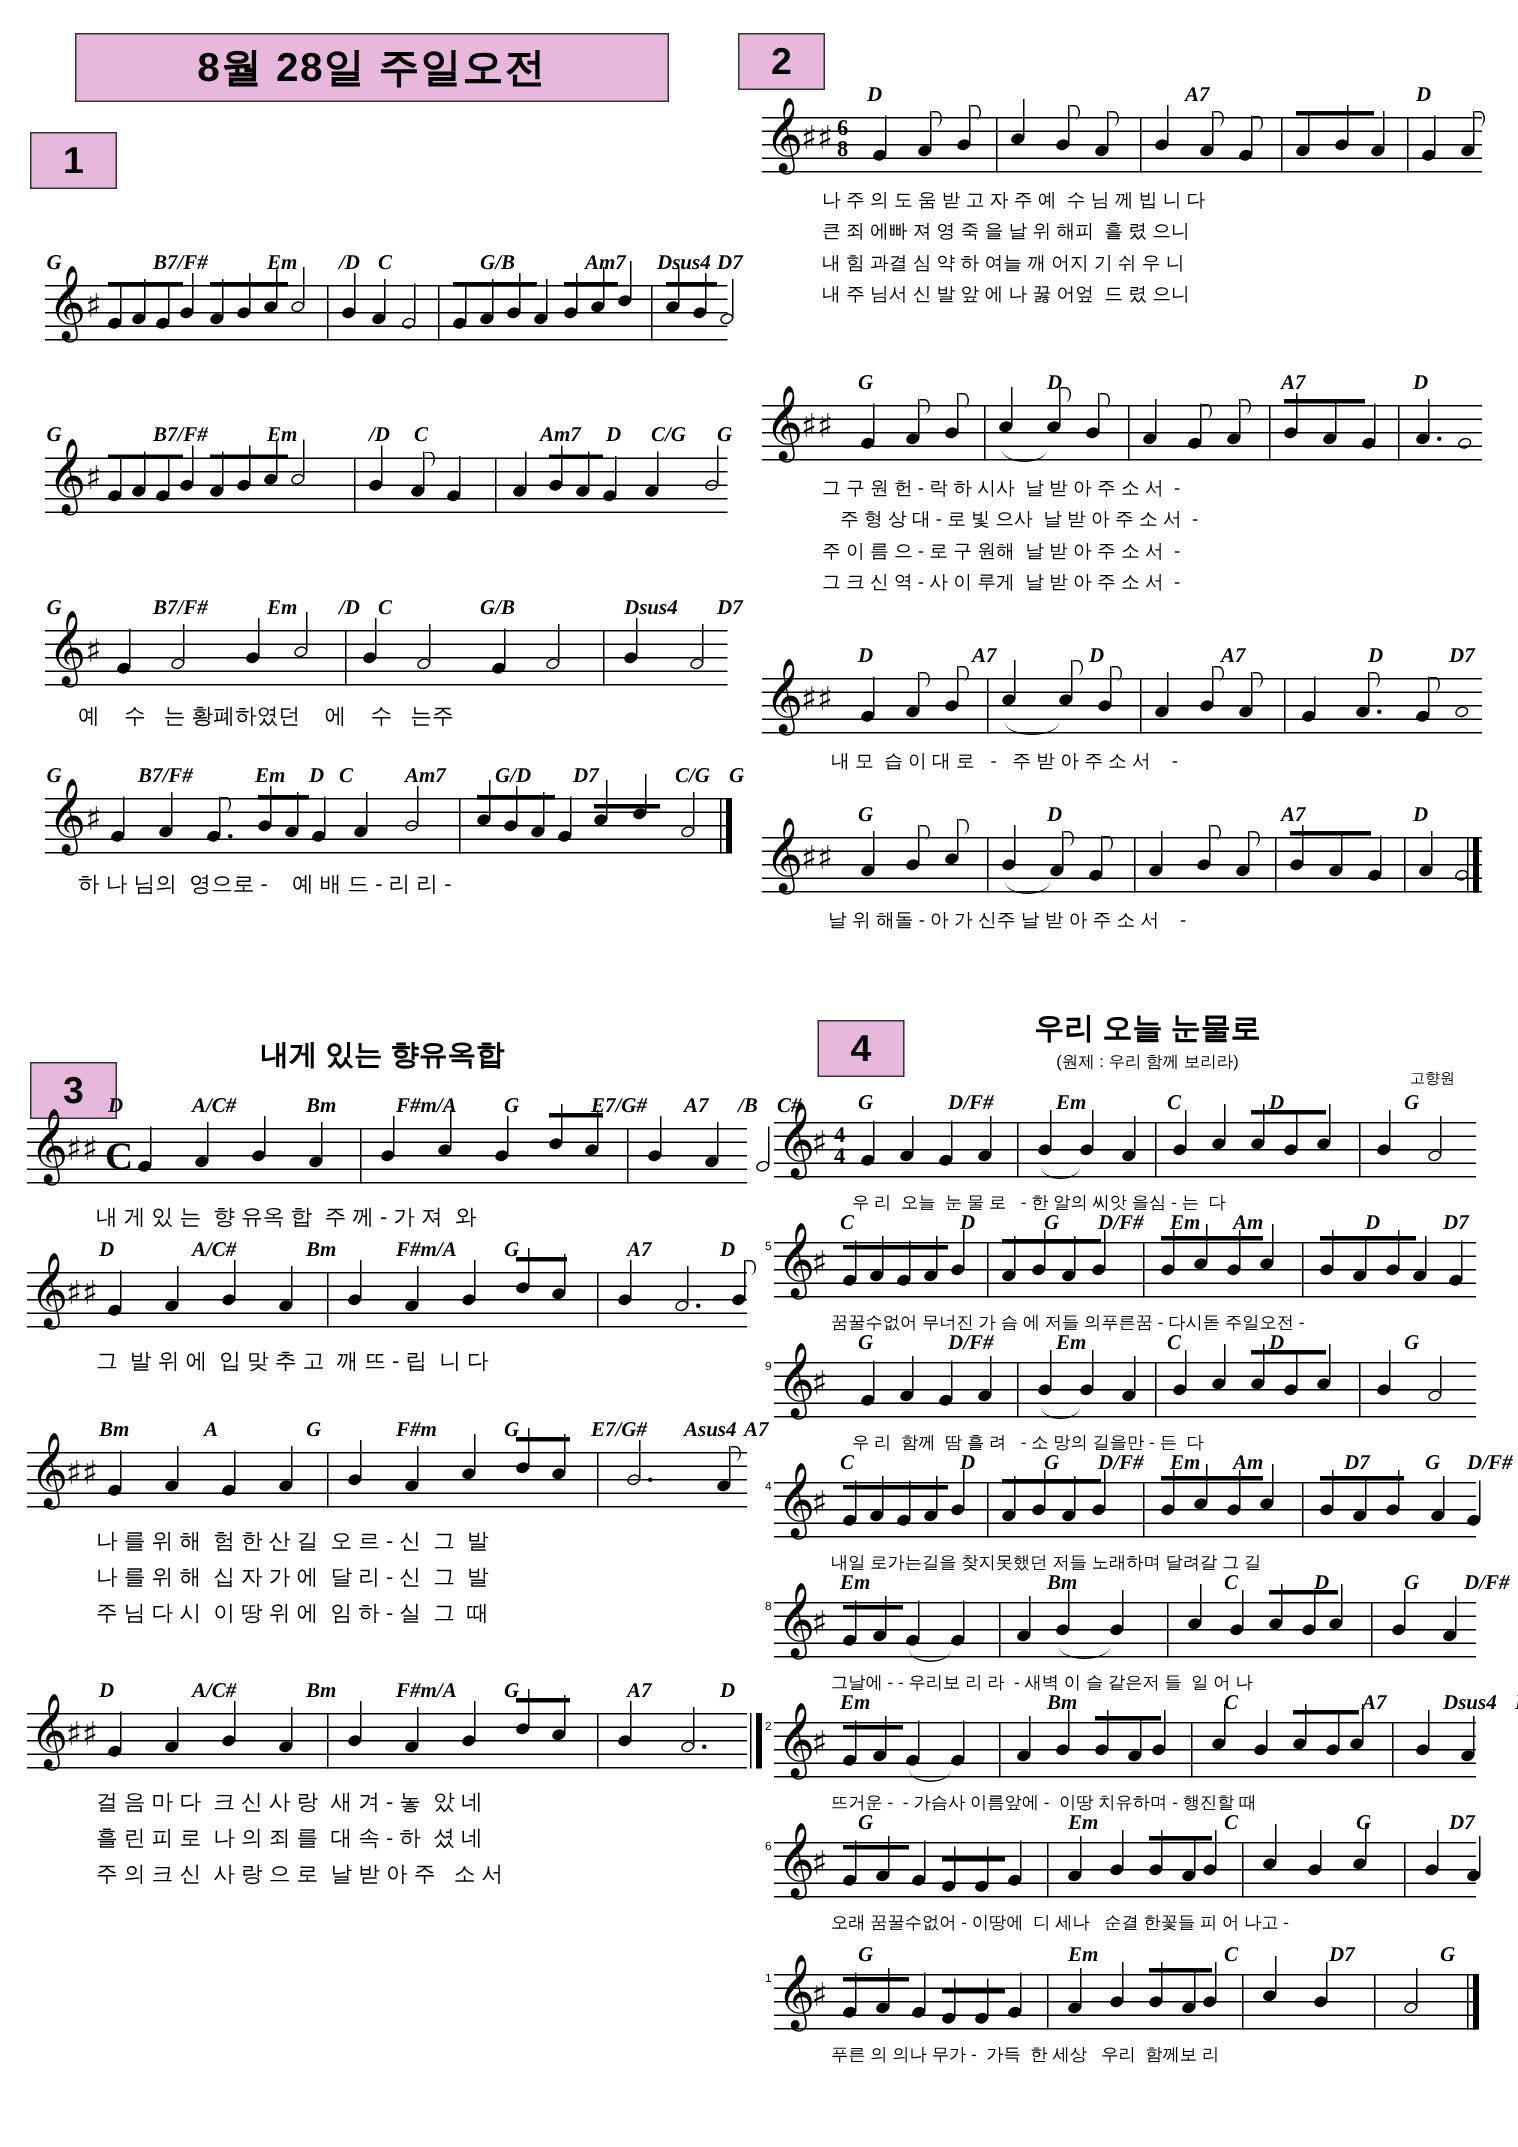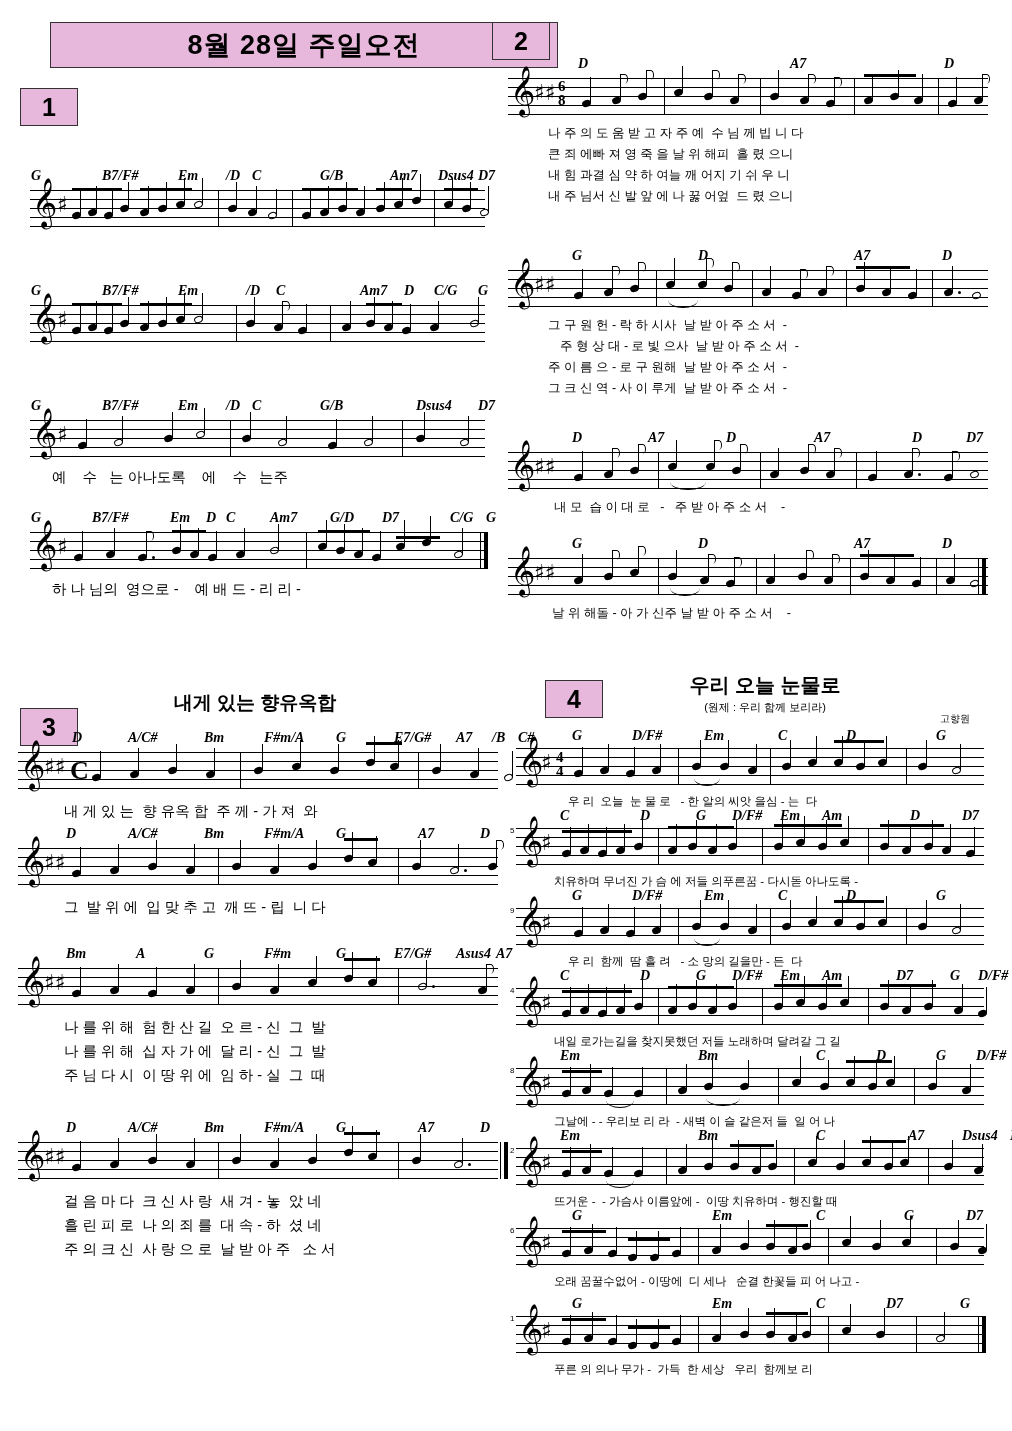--- a/index.html
+++ b/index.html
@@ -15,21 +15,21 @@
   .page { position:relative; width:1012px; height:1431px; }
 
   
   .banner {
     position:absolute;
     background:#e8b7dc;
     border:1px solid #333;
     display:flex; align-items:center; justify-content:center;
     font-weight:bold;
   }
-  #date-banner { left:50px; top:22px; width:508px; height:46px; font-size:27px; letter-spacing:1px; }
+  #date-banner { left:50px; top:22px; width:396px; height:46px; font-size:27px; letter-spacing:1px; }
   .num-box {
     position:absolute; background:#e8b7dc; border:1px solid #333;
     display:flex; align-items:center; justify-content:center;
     font-weight:bold; font-size:25px; width:58px; height:38px;
   }
   #num-1 { left:20px; top:88px; }
   #num-2 { left:492px; top:22px; }
   #num-3 { left:20px; top:708px; }
   #num-4 { left:545px; top:680px; }
 
@@ -387,21 +387,21 @@
       <div class="barline" style="left:372px;"></div>
       <div class="note" style="left:386px; top:15px;">
           <div class="head"></div>
           <div class="stem"></div>
         </div>
       <div class="note hollow" style="left:430px; top:19px;">
           <div class="head"></div>
           <div class="stem"></div>
         </div>
     </div>
-    <div class="lyric" style="left:22px; top:48px;">예    수   는 아나도록    에    수   는주</div>
+    <div class="lyric" style="left:22px; top:48px;">예    수   는 황폐하였던    에    수   는주</div>
   </div>
 
   <div class="system" style="left:30px; top:532px; width:455px;">
     <div class="staff">
       <div class="line"></div>
         <div class="line"></div>
         <div class="line"></div>
         <div class="line"></div>
         <div class="line"></div>
       <div class="clef">𝄞</div>
@@ -1330,21 +1330,21 @@
         </div>
       <div class="note" style="left:426px; top:19px;">
           <div class="head"></div>
           <div class="stem"></div>
         </div>
       <div class="note" style="left:450px; top:22px;">
           <div class="head"></div>
           <div class="stem"></div>
         </div>
     </div>
-    <div class="lyric tiny" style="left:38px; top:46px;">치유하며 무너진 가 슴 에 저들 의푸른꿈 - 다시돋 아나도록 -</div>
+    <div class="lyric tiny" style="left:38px; top:46px;">꿈꿀수없어 무너진 가 슴 에 저들 의푸른꿈 - 다시돋 주일오전 -</div>
   </div>
 
   <div class="system" style="left:516px; top:908px; width:468px;">
     <div class="measno" style="left:-6px;">9</div>
     <div class="staff">
       <div class="line"></div>
         <div class="line"></div>
         <div class="line"></div>
         <div class="line"></div>
         <div class="line"></div>

